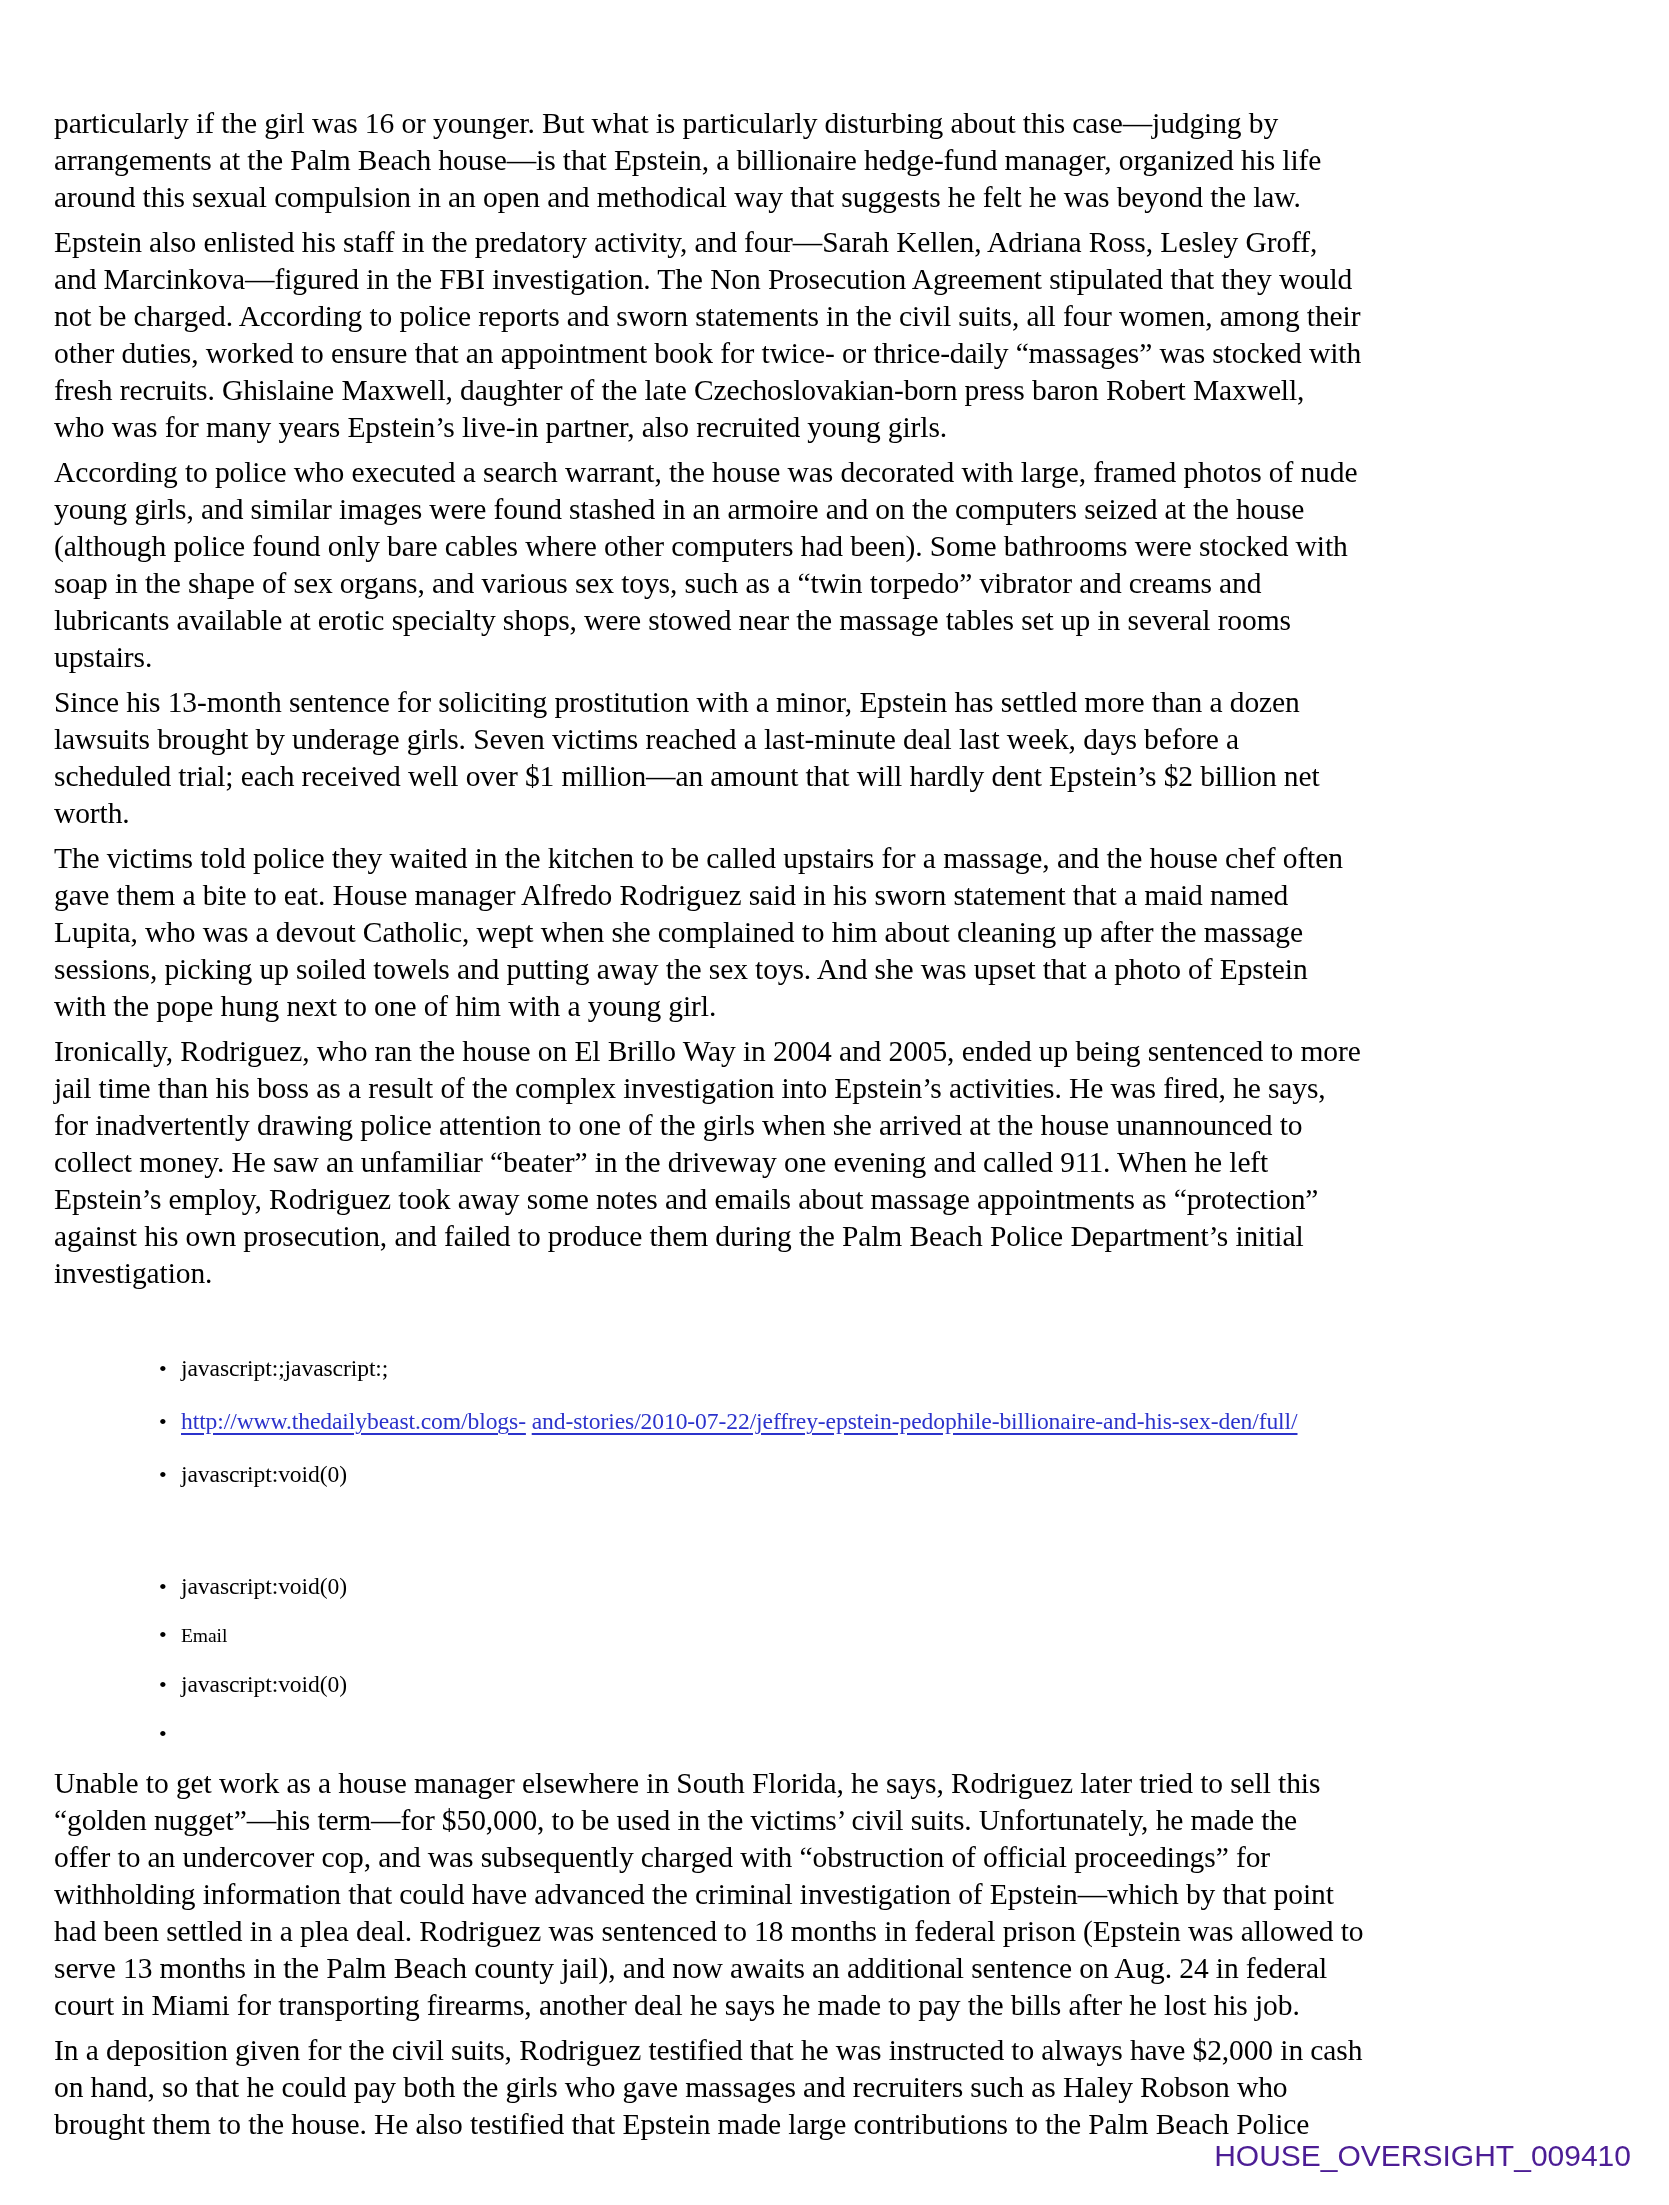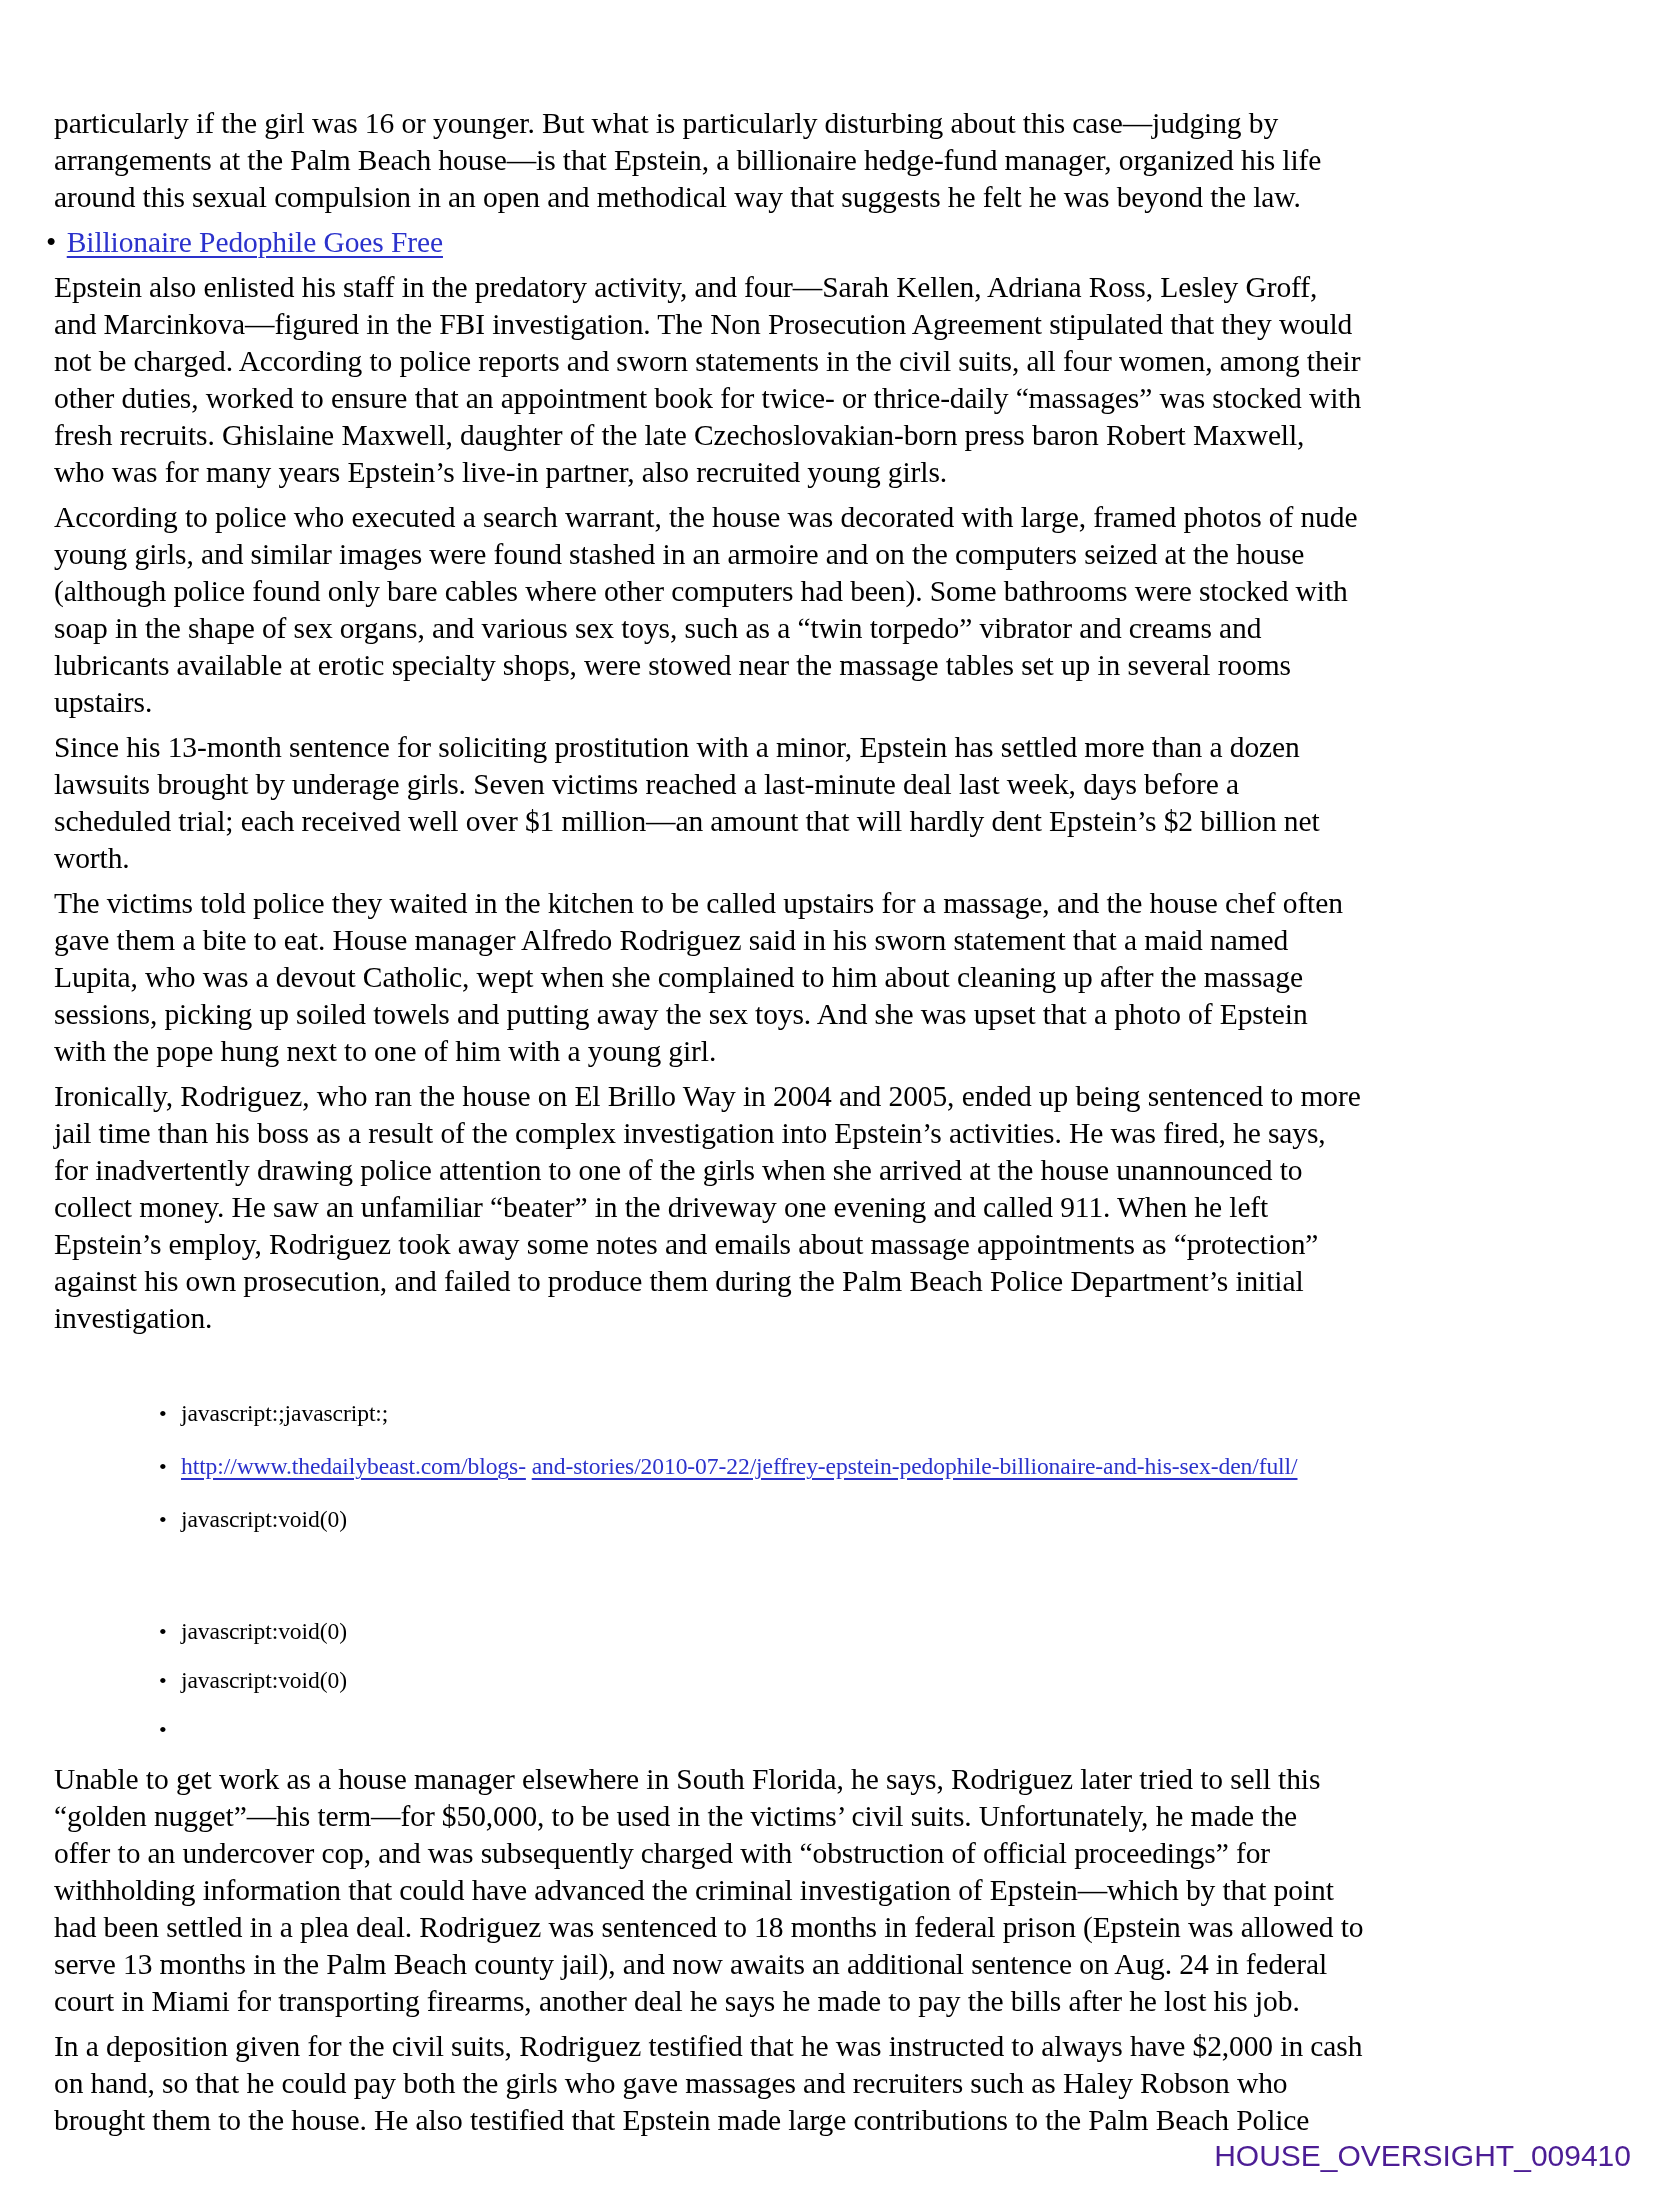--- a/index.html
+++ b/index.html
@@ -73,21 +73,20 @@
 </head>
 <body>
 
 <div class="content">
 
   <p class="para">particularly if the girl was 16 or younger. But what is particularly disturbing about this case—judging by
 arrangements at the Palm Beach house—is that Epstein, a billionaire hedge-fund manager, organized his life
 around this sexual compulsion in an open and methodical way that suggests he felt he was beyond the law.</p>
 
 
-  <div class="bullet-line"><span class="dot">•</span><a class="doc-link">Billionaire Pedophile Goes Free</a></div>
 
   <p class="para">Epstein also enlisted his staff in the predatory activity, and four—Sarah Kellen, Adriana Ross, Lesley Groff,
 and Marcinkova—figured in the FBI investigation. The Non Prosecution Agreement stipulated that they would
 not be charged. According to police reports and sworn statements in the civil suits, all four women, among their
 other duties, worked to ensure that an appointment book for twice- or thrice-daily “massages” was stocked with
 fresh recruits. Ghislaine Maxwell, daughter of the late Czechoslovakian-born press baron Robert Maxwell,
 who was for many years Epstein’s live-in partner, also recruited young girls.</p>
 
   <p class="para">According to police who executed a search warrant, the house was decorated with large, framed photos of nude
 young girls, and similar images were found stashed in an armoire and on the computers seized at the house
@@ -116,20 +115,21 @@
 investigation.</p>
 
   <div class="js-list">
     <div class="js-item"><span class="dot">•</span><span>javascript:;javascript:;</span></div>
     <div class="js-item"><span class="dot">•</span><a class="doc-link">http://www.thedailybeast.com/blogs-</a> <a class="doc-link">and-stories/2010-07-22/jeffrey-epstein-pedophile-billionaire-and-his-sex-den/full/</a></div>
     <div class="js-item"><span class="dot">•</span><span>javascript:void(0)</span></div>
   </div>
 
   <div class="js-list-2">
     <div class="js-item"><span class="dot">•</span><span>javascript:void(0)</span></div>
+    <div class="js-item small-item"><span class="dot">•</span><span>Email</span></div>
     <div class="js-item"><span class="dot">•</span><span>javascript:void(0)</span></div>
     <div class="js-item"><span class="dot">•</span><span></span></div>
   </div>
 
   <p class="para para-after-lists">Unable to get work as a house manager elsewhere in South Florida, he says, Rodriguez later tried to sell this
 “golden nugget”—his term—for $50,000, to be used in the victims’ civil suits. Unfortunately, he made the
 offer to an undercover cop, and was subsequently charged with “obstruction of official proceedings” for
 withholding information that could have advanced the criminal investigation of Epstein—which by that point
 had been settled in a plea deal. Rodriguez was sentenced to 18 months in federal prison (Epstein was allowed to
 serve 13 months in the Palm Beach county jail), and now awaits an additional sentence on Aug. 24 in federal

